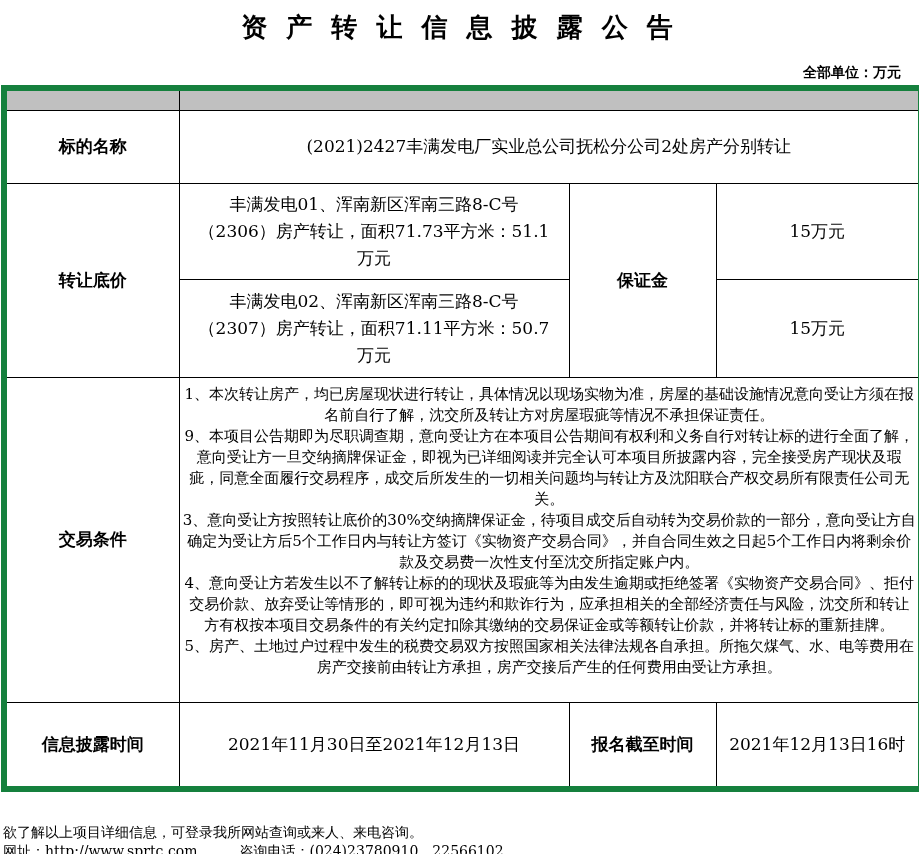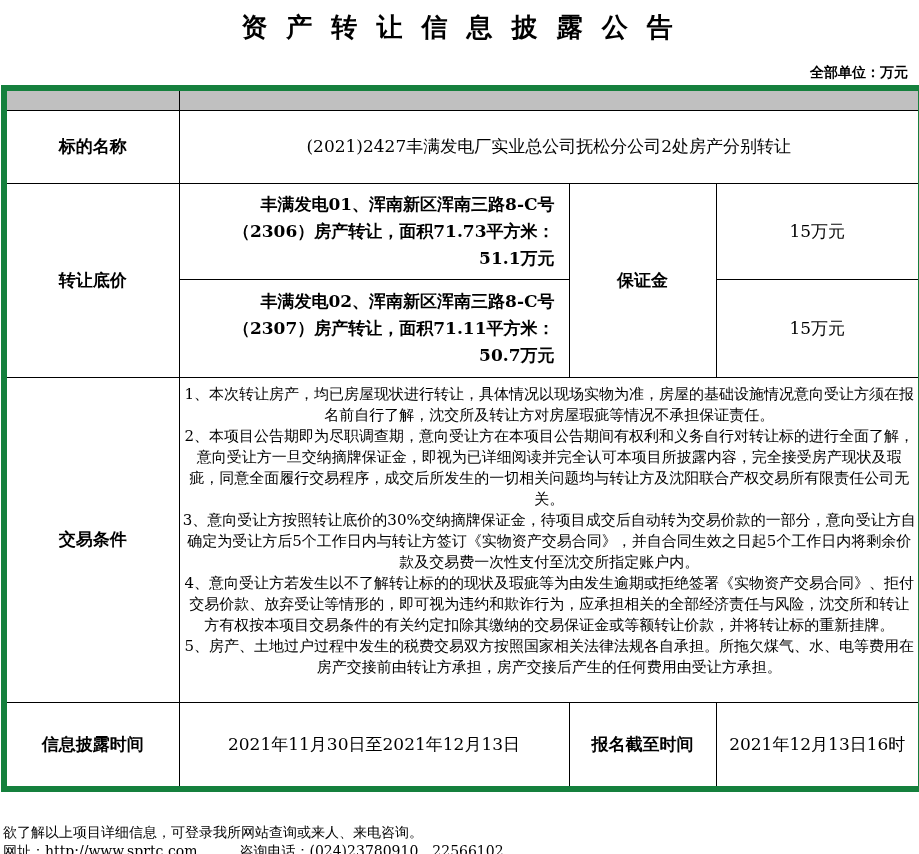--- a/index.html
+++ b/index.html
@@ -19,21 +19,21 @@
     text-align: center;
     font-weight: bold;
     font-size: 26px;
     letter-spacing: 5px;
     padding-top: 10px;
     white-space: nowrap;
   }
   .unit-note {
     position: absolute;
     top: 64px;
-    right: 11px;
+    right: 18px;
     font-weight: bold;
     font-size: 14px;
   }
   table.main {
     position: absolute;
     top: 85px;
     left: 1px;
     width: 917px;
     border-collapse: collapse;
     table-layout: fixed;
@@ -57,23 +57,22 @@
   td.center {
     text-align: center;
   }
   tr.r-target  td { height: 73px; }
   tr.r-lot1    td { height: 96px; }
   tr.r-lot2    td { height: 98px; }
   tr.r-cond    td { height: 325px; }
   tr.r-bottom  td { height: 87px; }
   .lot-desc {
     padding: 0 14px;
-    text-align: right;
+    text-align: center;
     line-height: 27px;
-    font-weight: bold;
   }
   .cond-cell {
     vertical-align: top !important;
   }
   .cond-text {
     padding: 6px 2px 2px 3px;
     font-size: 15px;
     line-height: 21px;
     text-align: center;
   }
@@ -128,21 +127,21 @@
         <div class="lot-desc">丰满发电02、浑南新区浑南三路8-C号（2307）房产转让，面积71.11平方米：50.7万元</div>
       </td>
       <td class="center">15万元</td>
     </tr>
 
     <tr class="r-cond">
       <td class="label">交易条件</td>
       <td colspan="3" class="cond-cell">
         <div class="cond-text">
           <div>1、本次转让房产，均已房屋现状进行转让，具体情况以现场实物为准，房屋的基础设施情况意向受让方须在报名前自行了解，沈交所及转让方对房屋瑕疵等情况不承担保证责任。</div>
-          <div>2、本项目公告期即为尽职调查期，意向受让方在本项目公告期间有权利和义务自行对转让标的进行全面了解，意向受让方一旦交纳摘牌保证金，即视为已详细阅读并完全认可本项目所披露内容，完全接受房产现状及瑕疵，同意全面履行交易程序，成交后所发生的一切相关问题均与转让方及沈阳联合产权交易所有限责任公司无关。</div>
+          <div>9、本项目公告期即为尽职调查期，意向受让方在本项目公告期间有权利和义务自行对转让标的进行全面了解，意向受让方一旦交纳摘牌保证金，即视为已详细阅读并完全认可本项目所披露内容，完全接受房产现状及瑕疵，同意全面履行交易程序，成交后所发生的一切相关问题均与转让方及沈阳联合产权交易所有限责任公司无关。</div>
           <div>3、意向受让方按照转让底价的30%交纳摘牌保证金，待项目成交后自动转为交易价款的一部分，意向受让方自确定为受让方后5个工作日内与转让方签订《实物资产交易合同》，并自合同生效之日起5个工作日内将剩余价款及交易费一次性支付至沈交所指定账户内。</div>
           <div>4、意向受让方若发生以不了解转让标的的现状及瑕疵等为由发生逾期或拒绝签署《实物资产交易合同》、拒付交易价款、放弃受让等情形的，即可视为违约和欺诈行为，应承担相关的全部经济责任与风险，沈交所和转让方有权按本项目交易条件的有关约定扣除其缴纳的交易保证金或等额转让价款，并将转让标的重新挂牌。</div>
           <div>5、房产、土地过户过程中发生的税费交易双方按照国家相关法律法规各自承担。所拖欠煤气、水、电等费用在房产交接前由转让方承担，房产交接后产生的任何费用由受让方承担。</div>
         </div>
       </td>
     </tr>
 
     <tr class="r-bottom">
       <td class="label">信息披露时间</td>
       <td class="center">2021年11月30日至2021年12月13日</td>

